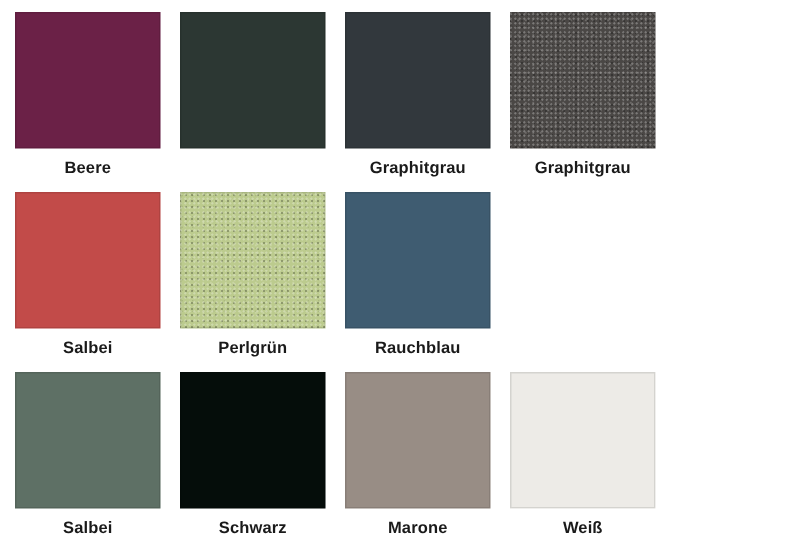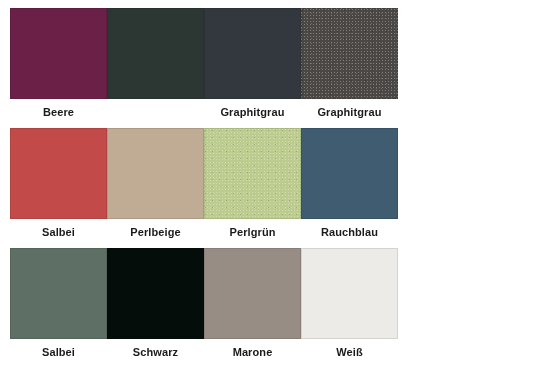--- a/index.html
+++ b/index.html
@@ -23,20 +23,21 @@
     padding: 8px 0 0 10px;
   }
 
   .swatch-row {
     display: flex;
     height: 120px;
   }
 
   .swatch-cell {
     width: 97px;
+    margin-right: 13px;
     display: flex;
     flex-direction: column;
     align-items: center;
   }
 
   .swatch-cell.empty {
     visibility: hidden;
   }
 
   .swatch-chip {
@@ -105,24 +106,20 @@
       <div class="swatch-label">Graphitgrau</div>
     </div>
   </div>
 
   <div class="swatch-row">
     <div class="swatch-cell">
       <div class="swatch-chip" style="background-color: rgb(194, 75, 73);"></div>
       <div class="swatch-label">Salbei</div>
     </div>
     <div class="swatch-cell">
-      <div class="swatch-chip" style="background-color: rgb(192, 171, 148);"></div>
-      <div class="swatch-label">Perlbeige</div>
-    </div>
-    <div class="swatch-cell">
       <div class="swatch-chip metallic" style="background-color: rgb(188, 203, 142);"></div>
       <div class="swatch-label">Perlgrün</div>
     </div>
     <div class="swatch-cell">
       <div class="swatch-chip" style="background-color: rgb(63, 92, 113);"></div>
       <div class="swatch-label">Rauchblau</div>
     </div>
   </div>
 
   <div class="swatch-row">

